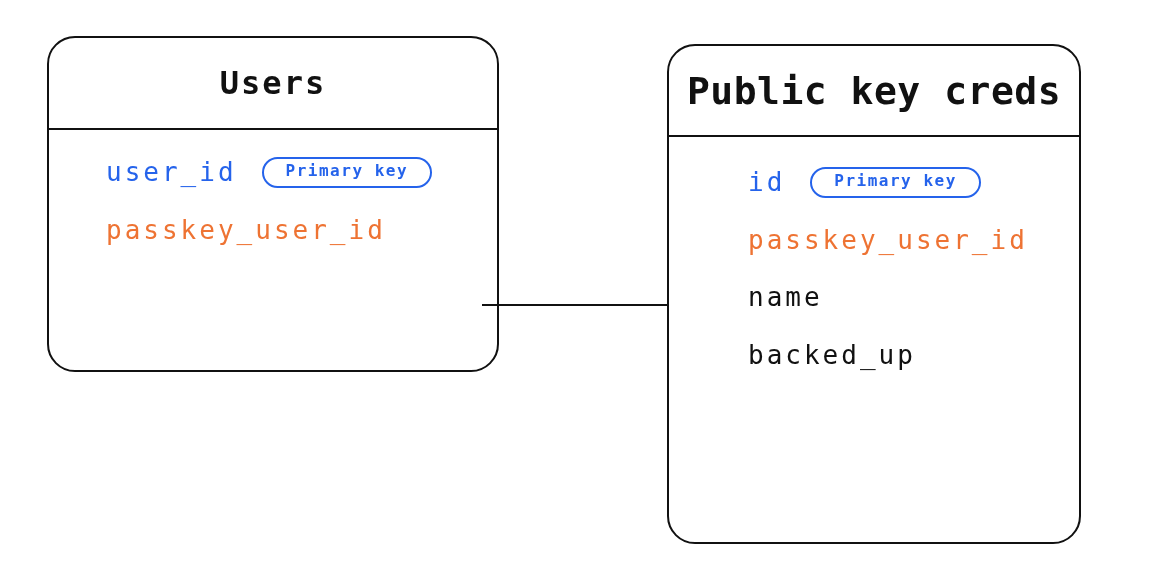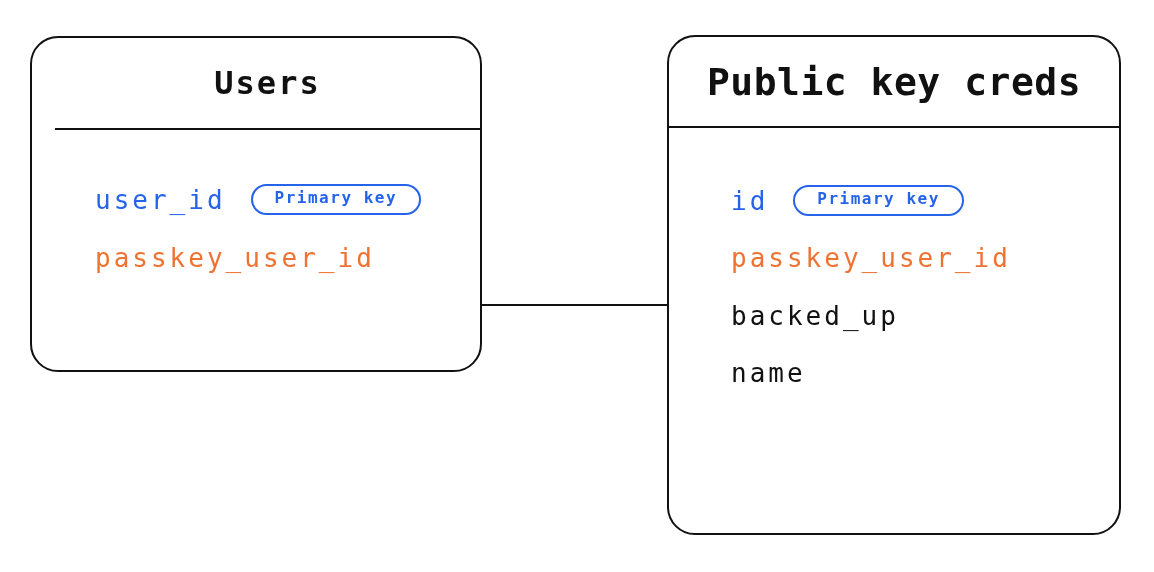--- a/index.html
+++ b/index.html
@@ -12,38 +12,38 @@
     color: var(--ink, #111111);
     overflow: hidden;
   }
   .card {
     position: absolute;
     box-sizing: border-box;
     background: var(--background, #ffffff);
     border: 2px solid var(--ink, #111111);
     border-radius: 28px;
   }
-  .card-users { left: 30px; top: 36px; width: 452px; height: 336px; padding-left: 23px; }
-  .card-creds { left: 667px; top: 35px; width: 454px; height: 500px; }
+  .card-users { left: 47px; top: 36px; width: 452px; height: 336px; }
+  .card-creds { left: 667px; top: 44px; width: 414px; height: 500px; }
   .card-header {
     display: flex;
     align-items: center;
     justify-content: center;
     border-bottom: 2px solid var(--ink, #111111);
     box-sizing: border-box;
   }
   .card-users .card-header { height: 92px; }
   .card-creds .card-header { height: 91px; }
   .title { font-weight: 700; white-space: nowrap; }
   .card-users .title { font-size: 32px; letter-spacing: 2px; }
   .card-creds .title { font-size: 38px; letter-spacing: 0.5px; }
   .card-body { box-sizing: border-box; }
   .card-users .card-body { padding: 27px 0 0 40px; }
   .card-creds .card-body { padding: 30px 0 0 62px; }
-  .row { display: flex; align-items: flex-end; }
+  .row { display: flex; align-items: flex-start; margin-left: 17px; }
   .card-users .row { height: 58px; }
   .card-creds .row { height: 57.5px; }
   .fname { font-size: 26px; letter-spacing: 3px; white-space: nowrap; }
   .f-blue   { color: var(--blue, #2563eb); }
   .f-orange { color: var(--orange, #ee7333); }
   .f-ink    { color: var(--ink, #111111); }
   .badge {
     margin-left: 25px;
     display: inline-flex;
     align-items: center;
@@ -94,21 +94,21 @@
     </div>
     <div class="card-body">
       <div class="row">
         <span class="fname f-blue">id</span>
         <span class="badge">Primary key</span>
       </div>
       <div class="row">
         <span class="fname f-orange">passkey_user_id</span>
       </div>
       <div class="row">
-        <span class="fname f-ink">backed_up</span>
+        <span class="fname f-ink">name</span>
       </div>
       <div class="row">
-        <span class="fname f-ink">name</span>
+        <span class="fname f-ink">backed_up</span>
       </div>
     </div>
   </div>
 
 </div>
 
 </body></html>

